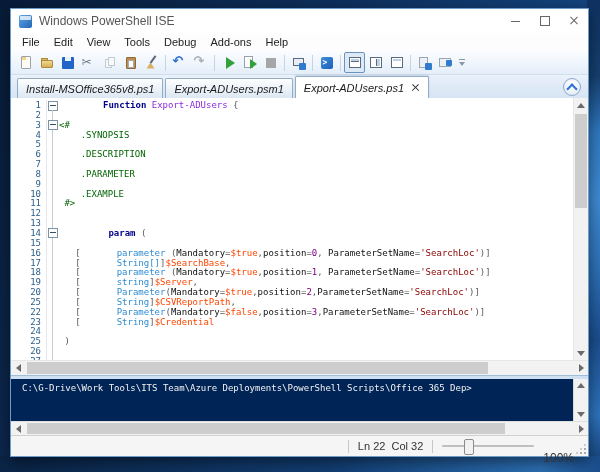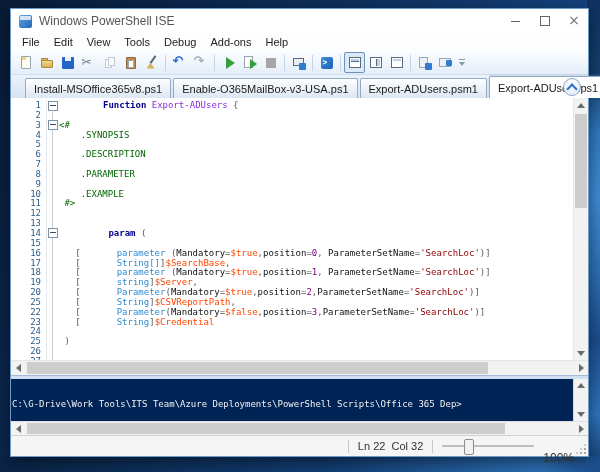--- a/index.html
+++ b/index.html
@@ -80,21 +80,21 @@
   .ic-show-script-pane-top::after{left:4px;top:4px;width:8px;height:3px;background:#BDD2E8;border-bottom:1px solid #5A6A7A;}
   .ic-show-script-pane-right::after{right:4px;top:4px;width:4px;height:7px;background:#BDD2E8;border-left:1px solid #5A6A7A;}
   .ic-show-script-pane-maximized::after{left:4px;top:4px;width:8px;height:2px;background:#BDD2E8;}
   .ic-new-powershell-tab::before{left:2px;top:2px;width:9px;height:11px;background:#EDF1F5;border:1px solid #9AA6B2;}
   .ic-new-powershell-tab::after{right:1px;bottom:1px;width:7px;height:7px;background:#2E7BD0;border-radius:1px;}
   .ic-new-powershell-pane::before{left:1px;top:3px;width:12px;height:9px;background:#EDF1F5;border:1px solid #9AA6B2;}
   .ic-new-powershell-pane::after{right:2px;top:5px;width:6px;height:6px;background:#2E7BD0;border-radius:1px;}
 
   
   .tabstrip{height:23px;flex:none;display:flex;align-items:flex-end;
-    background:linear-gradient(#EAF1FA,#D6E4F4);padding:0 14px;position:relative;}
+    background:linear-gradient(#EAF1FA,#D6E4F4);padding:0 6px;position:relative;font-style:italic;}
   .tabs{display:flex;align-items:flex-end;height:100%;}
   .tab{display:flex;align-items:center;font-size:11px;color:#1A1A1A;
     background:linear-gradient(#FDFEFF,#DCE7F3);border:1px solid #93ACC6;border-bottom:none;
     border-radius:2px 2px 0 0;padding:2px 8px;margin-right:2px;height:15px;white-space:nowrap;}
   .tab.active{background:#FFF;height:17px;box-shadow:0 -1px 2px rgba(120,150,180,.35);}
   .tab-close{position:relative;width:9px;height:9px;margin-left:7px;display:inline-block;}
   .tab-close::before,.tab-close::after{content:"";position:absolute;left:0;top:4px;width:9px;height:1.4px;background:#333;}
   .tab-close::before{transform:rotate(45deg);} .tab-close::after{transform:rotate(-45deg);}
   .collapsebtn{position:absolute;right:7px;top:3px;width:16px;height:16px;border:1px solid #8FA8C8;border-radius:50%;
     background:radial-gradient(circle at 50% 35%,#FFFFFF,#DCE8F5);}
@@ -132,21 +132,21 @@
   .vtrack{flex:1;position:relative;}
   .vthumb{position:absolute;left:1px;right:1px;top:2px;height:40%;background:#CDCDCD;}
   .hscroll{height:14px;flex:none;background:#F2F2F2;display:flex;border-top:1px solid #E6E6E6;}
   .htrack{flex:1;position:relative;}
   .hthumb{position:absolute;top:1px;bottom:1px;left:2px;width:84%;background:#CDCDCD;}
 
   .splitter{height:3px;flex:none;background:#CEE0F2;border-top:1px solid #9FBCDA;}
 
   
   .console{height:42px;flex:none;background:#012456;position:relative;overflow:hidden;}
-  .constext{padding:4px 1px;color:#F2F2F2;font:9px "DejaVu Sans Mono",monospace;white-space:pre;margin-top:16px;}
+  .constext{padding:4px 11px;color:#F2F2F2;font:9px "DejaVu Sans Mono",monospace;white-space:pre;}
   .convscroll{position:absolute;right:0;top:0;bottom:0;width:14px;background:#F2F2F2;display:flex;flex-direction:column;justify-content:space-between;border-left:1px solid #D8D8D8;}
   .conhscroll{height:13px;flex:none;background:#F2F2F2;display:flex;border-top:1px solid #E0E0E0;}
 
   
   .statusbar{height:20px;flex:none;background:#F5F5F5;border-top:1px solid #D0D0D0;
     display:flex;align-items:center;justify-content:flex-end;padding:0 14px 0 8px;gap:9px;position:relative;}
   .lncol{font-size:11px;color:#333;white-space:pre;}
   .sbsep{width:1px;height:13px;background:#C8C8C8;}
   .zoomslider{width:92px;height:14px;position:relative;}
   .ztrack{position:absolute;left:0;right:0;top:6px;height:2px;background:#BFBFBF;border-radius:1px;}
@@ -258,23 +258,20 @@
           <span class="ic ic-new-powershell-pane"></span>
         </button>
       </div>
     <div class="tboverflow"></div>
   </div>
 
   <div class="tabstrip">
     <div class="tabs">
         <div class="tab">
           <span class="tab-label">Install-MSOffice365v8.ps1</span>
-        </div>
-        <div class="tab">
-          <span class="tab-label">Enable-O365MailBox-v3-USA.ps1</span>
         </div>
         <div class="tab">
           <span class="tab-label">Export-ADUsers.psm1</span>
         </div>
         <div class="tab active">
           <span class="tab-label">Export-ADUsers.ps1</span>
           <span class="tab-close"></span>
         </div>
       </div>
     <div class="collapsebtn">

